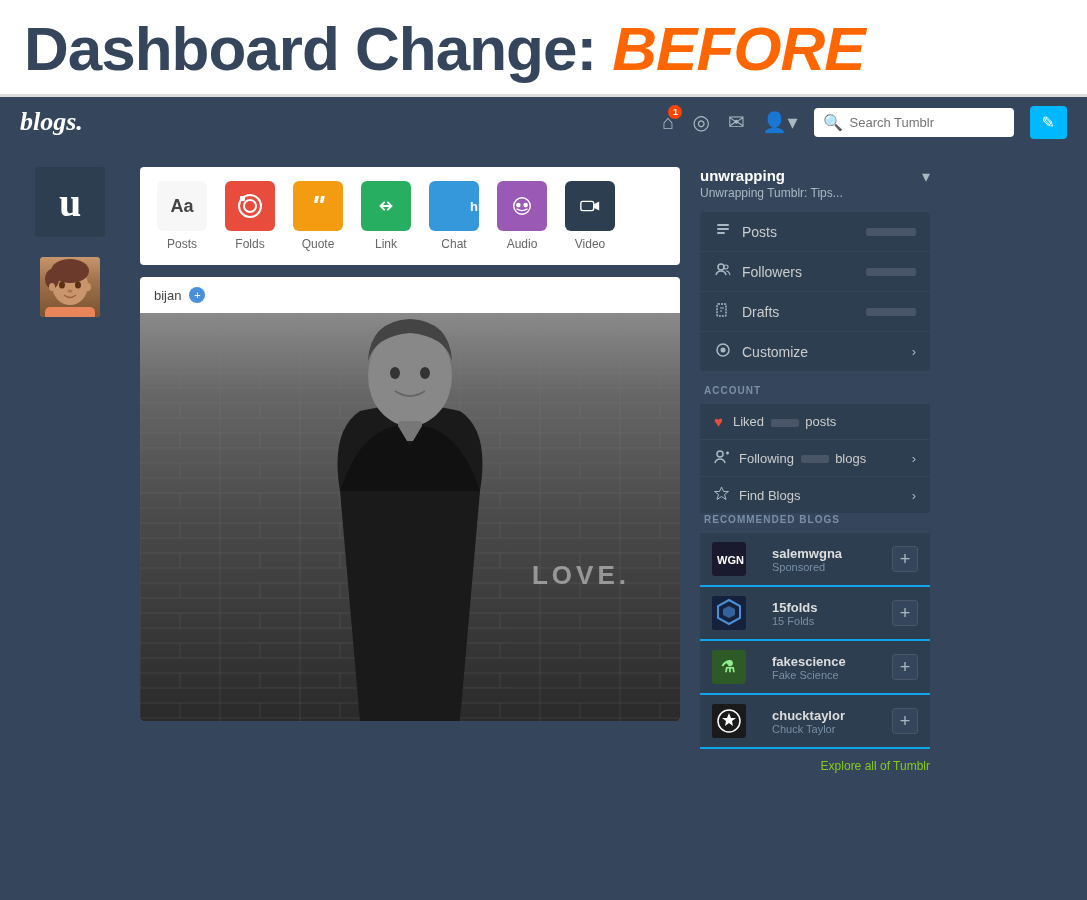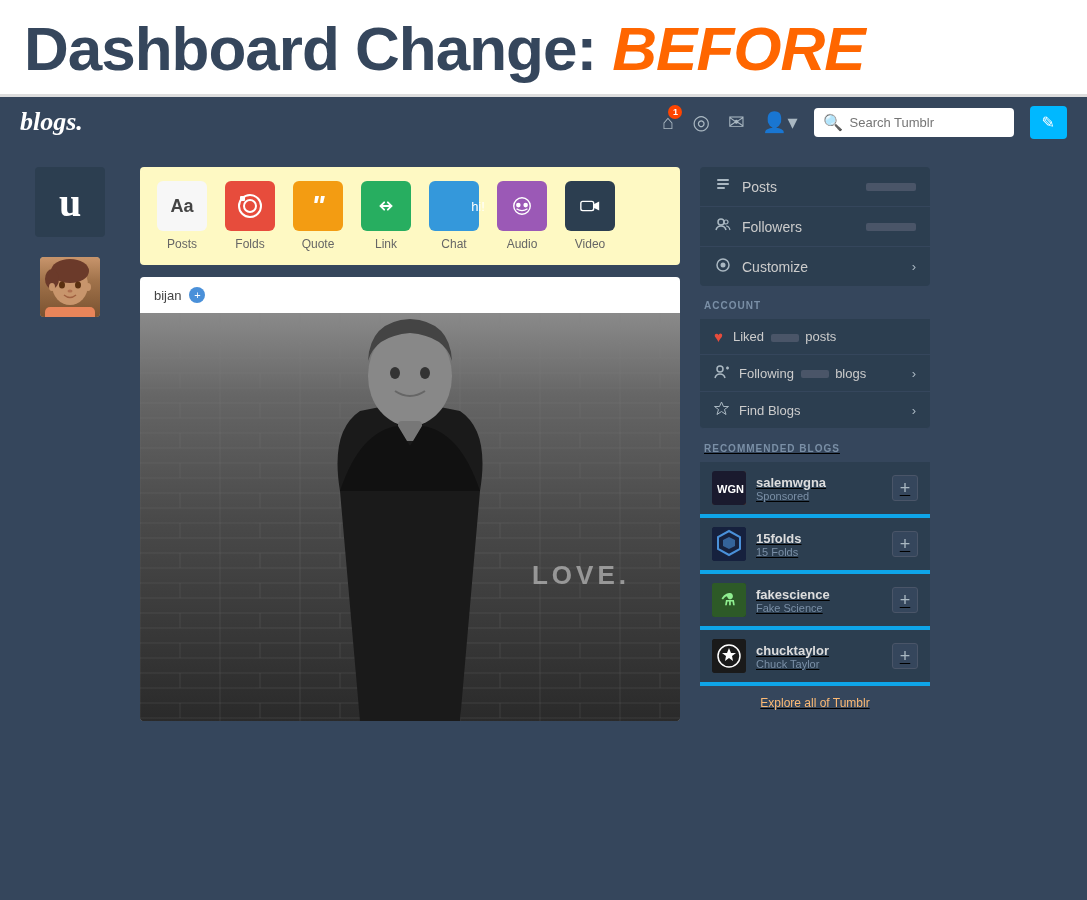--- a/index.html
+++ b/index.html
@@ -131,21 +131,21 @@
       overflow: hidden;
       background: #c9a87c;
     }
 
     
     .feed-area {
       flex: 1;
       max-width: 540px;
     }
     .post-create-bar {
-      background: #fef9c3;
+      background: #ffffff;
       border-radius: 4px;
       padding: 14px 16px;
       display: flex;
       align-items: center;
       gap: 16px;
       margin-bottom: 12px;
       flex-wrap: wrap;
     }
     .post-type-btn {
       display: flex;
@@ -320,38 +320,36 @@
       border-radius: 2px;
       margin: 0 3px;
       vertical-align: middle;
     }
     .account-chevron {
       color: #aab8c2;
       font-size: 13px;
     }
 
     .recommended-section {
-      margin-top: 14px;
-      text-decoration: underline;
     }
     .recommended-label {
       color: #7a8fa6;
       font-size: 10px;
       font-weight: bold;
       letter-spacing: 1px;
       margin-bottom: 8px;
       padding-left: 4px;
     }
     .rec-blog-item {
       display: flex;
       align-items: center;
       padding: 9px 12px;
-      gap: 10px;
+      gap: 26px;
       background: #2c3e50;
-      border-bottom: 4px solid #0ea5e9;
+      border-bottom: 2px solid #0ea5e9;
     }
     .rec-blog-item:last-of-type { border-bottom: none; border-radius: 0 0 4px 4px; }
     .rec-blog-item:first-of-type { border-radius: 4px 4px 0 0; }
     .rec-avatar {
       width: 34px;
       height: 34px;
       border-radius: 3px;
       background: #444;
       flex-shrink: 0;
       display: flex;
@@ -379,23 +377,23 @@
       border-radius: 3px;
       display: flex;
       align-items: center;
       justify-content: center;
       color: #aab8c2;
       font-size: 18px;
       cursor: pointer;
       border: 1px solid #4a5568;
     }
     .explore-link {
-      color: #fdba74;
+      color: #84cc16;
       font-size: 12px;
-      text-align: center;
+      text-align: right;
       margin-top: 10px;
       cursor: pointer;
     }
 
     
     .avatar-salem { background: linear-gradient(135deg, #2c3e50 0%, #8B4513 100%); }
     .avatar-15folds { background: linear-gradient(135deg, #1a1a2e 0%, #16213e 100%); }
     .avatar-fakescience { background: linear-gradient(135deg, #2d5a27 0%, #1a3a17 100%); }
     .avatar-chuck { background: linear-gradient(135deg, #1a1a1a 0%, #333 100%); }
 
@@ -484,21 +482,21 @@
       </div>
       <div class="post-type-btn">
         <div class="post-icon link">
           <svg viewBox="0 0 24 24" width="22" height="22">
               <path d="M8 12h8M10 8l-4 4 4 4M14 8l4 4-4 4" stroke="white" stroke-width="2" fill="none" stroke-linecap="round"></path>
             </svg>
         </div>
         <span class="post-type-label">Link</span>
       </div>
       <div class="post-type-btn">
-        <div class="post-icon chat" style="font-size:13px; font-weight:normal;padding-left:48px;">hi!</div>
+        <div class="post-icon chat" style="font-size:13px; font-weight:bold;padding-left:48px;">hi!</div>
         <span class="post-type-label">Chat</span>
       </div>
       <div class="post-type-btn">
         <div class="post-icon audio">
           <svg viewBox="0 0 24 24" width="22" height="22">
               <circle cx="12" cy="12" r="9" fill="none" stroke="white" stroke-width="1.5"></circle>
               <circle cx="8" cy="11" r="2.5" fill="white"></circle>
               <circle cx="16" cy="11" r="2.5" fill="white"></circle>
               <path d="M6 15 Q12 19 18 15" stroke="white" stroke-width="1.5" fill="none"></path>
             </svg>
@@ -559,20 +557,27 @@
             </svg>
           </div>
 
           <div style="position:absolute;bottom:130px;right:50px;font-size:26px;font-weight:900;color:rgba(255,255,255,0.45);letter-spacing:4px;font-family:'Arial Black',sans-serif;">LOVE.</div>
         </div>
       </div>
     </div>
   </div>
 
   <div class="right-sidebar">
+    <div class="sidebar-blog-header">
+      <div>
+        <div class="sidebar-blog-name">unwrapping</div>
+        <div class="sidebar-blog-sub">Unwrapping Tumblr: Tips...</div>
+      </div>
+      <span class="sidebar-chevron">▾</span>
+    </div>
 
     <div class="sidebar-card">
 
       <div class="sidebar-item">
         <span class="sidebar-item-icon">
           <svg width="16" height="16" viewBox="0 0 16 16">
               <rect x="2" y="2" width="12" height="2" rx="1" fill="#aab8c2"></rect>
               <rect x="2" y="6" width="12" height="2" rx="1" fill="#aab8c2"></rect>
               <rect x="2" y="10" width="8" height="2" rx="1" fill="#aab8c2"></rect>
             </svg>
@@ -588,20 +593,31 @@
               <circle cx="11" cy="5" r="2" fill="none" stroke="#aab8c2" stroke-width="1.2"></circle>
               <path d="M1,13 Q2,9 6,9 Q10,9 11,13" stroke="#aab8c2" stroke-width="1.5" fill="none"></path>
               <path d="M11,9 Q14,9 15,13" stroke="#aab8c2" stroke-width="1.2" fill="none"></path>
             </svg>
         </span>
         <span class="sidebar-item-label">Followers</span>
         <div class="sidebar-item-bar"></div>
       </div>
 
 
+      <div class="sidebar-item">
+        <span class="sidebar-item-icon">
+          <svg width="16" height="16" viewBox="0 0 16 16">
+              <rect x="2" y="2" width="9" height="12" rx="1" fill="none" stroke="#aab8c2" stroke-width="1.5" stroke-dasharray="2,1"></rect>
+              <line x1="5" y1="6" x2="9" y2="6" stroke="#aab8c2" stroke-width="1"></line>
+              <line x1="5" y1="9" x2="7" y2="9" stroke="#aab8c2" stroke-width="1"></line>
+            </svg>
+        </span>
+        <span class="sidebar-item-label">Drafts</span>
+        <div class="sidebar-item-bar"></div>
+      </div>
 
       <div class="sidebar-item">
         <span class="sidebar-item-icon">
           <svg width="16" height="16" viewBox="0 0 16 16">
               <circle cx="8" cy="8" r="6" fill="none" stroke="#aab8c2" stroke-width="1.5"></circle>
               <circle cx="8" cy="8" r="2.5" fill="#aab8c2"></circle>
             </svg>
         </span>
         <span class="sidebar-item-label">Customize</span>
         <span class="sidebar-item-chevron">›</span>

